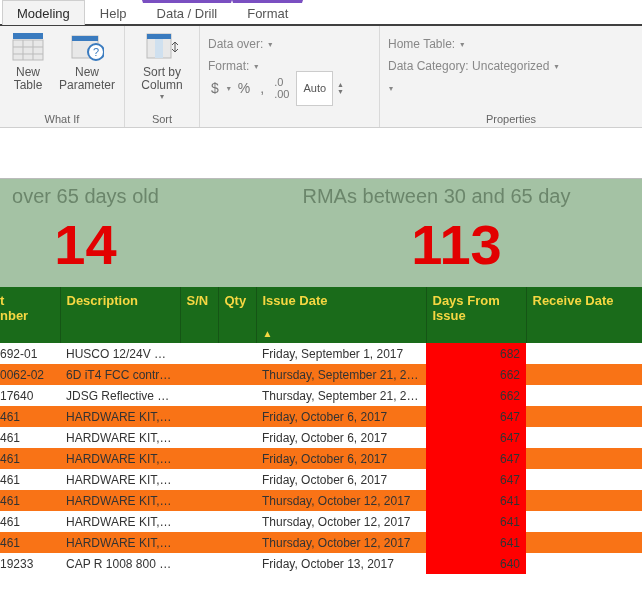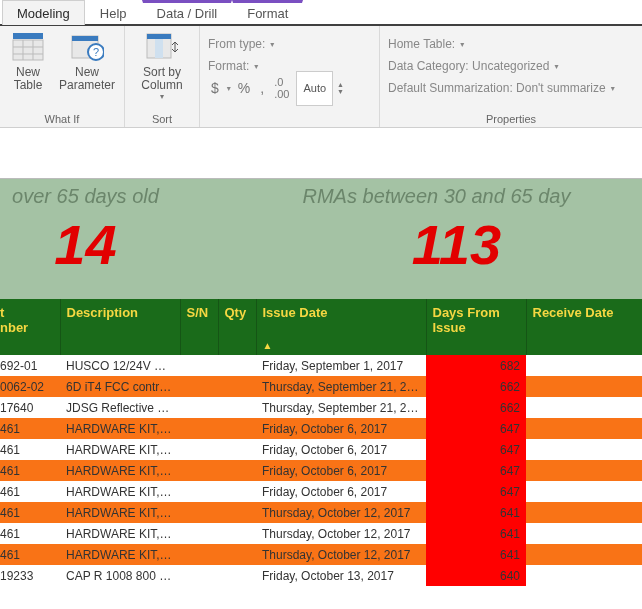--- a/index.html
+++ b/index.html
@@ -87,25 +87,24 @@
     color:#555; height:35px; display:flex; align-items:center;
   }
   .sym { font-size:14px; color:#777; padding:0 3px;}
   .tiny-drop { font-size:8px; color:#888; padding-left:1px;}
   
   .gap { height:50px; background:#fff; }
   
   .canvas { border-top:1px solid #bbb; }
   .kpi-band {
     background:#a4c2a4;
-    height:120px;
+    height:108px;
     display:flex;
     position:relative;
     overflow:hidden;
-    font-style:italic;
   }
   .kpi {
     flex:1;
     text-align:center;
     padding-top:6px;
   }
   .kpi-title {
     color:#6b866b;
     font-size:20px;
     font-weight:400;
@@ -215,21 +214,21 @@
         <span class="lbl">Sort by<br>Column</span>
         <span class="drop">▾</span>
       </div>
     </div>
     <div class="group-label">Sort</div>
   </div>
 
   <div class="group" style="min-width:180px">
     <div class="prop-col">
       <div class="prop-row">
-        <span>From type:</span>
+        <span>Data over:</span>
         <span class="tiny-drop">▾</span>
       </div>
       <div class="prop-row">
         <span>Format:</span>
         <span class="tiny-drop">▾</span>
       </div>
       <div class="prop-row">
         <span class="sym">$</span>
           <span class="tiny-drop">▾</span>
         <span class="sym">%</span>
@@ -245,21 +244,20 @@
     <div class="prop-col">
       <div class="prop-row">
         <span>Home Table:</span>
         <span class="tiny-drop">▾</span>
       </div>
       <div class="prop-row">
         <span>Data Category: Uncategorized</span>
         <span class="tiny-drop">▾</span>
       </div>
       <div class="prop-row">
-        <span>Default Summarization: Don't summarize</span>
         <span class="tiny-drop">▾</span>
       </div>
     </div>
     <div class="group-label">Properties</div>
   </div>
 </div>
 
 <div class="gap"></div>
 
 <div class="canvas">

